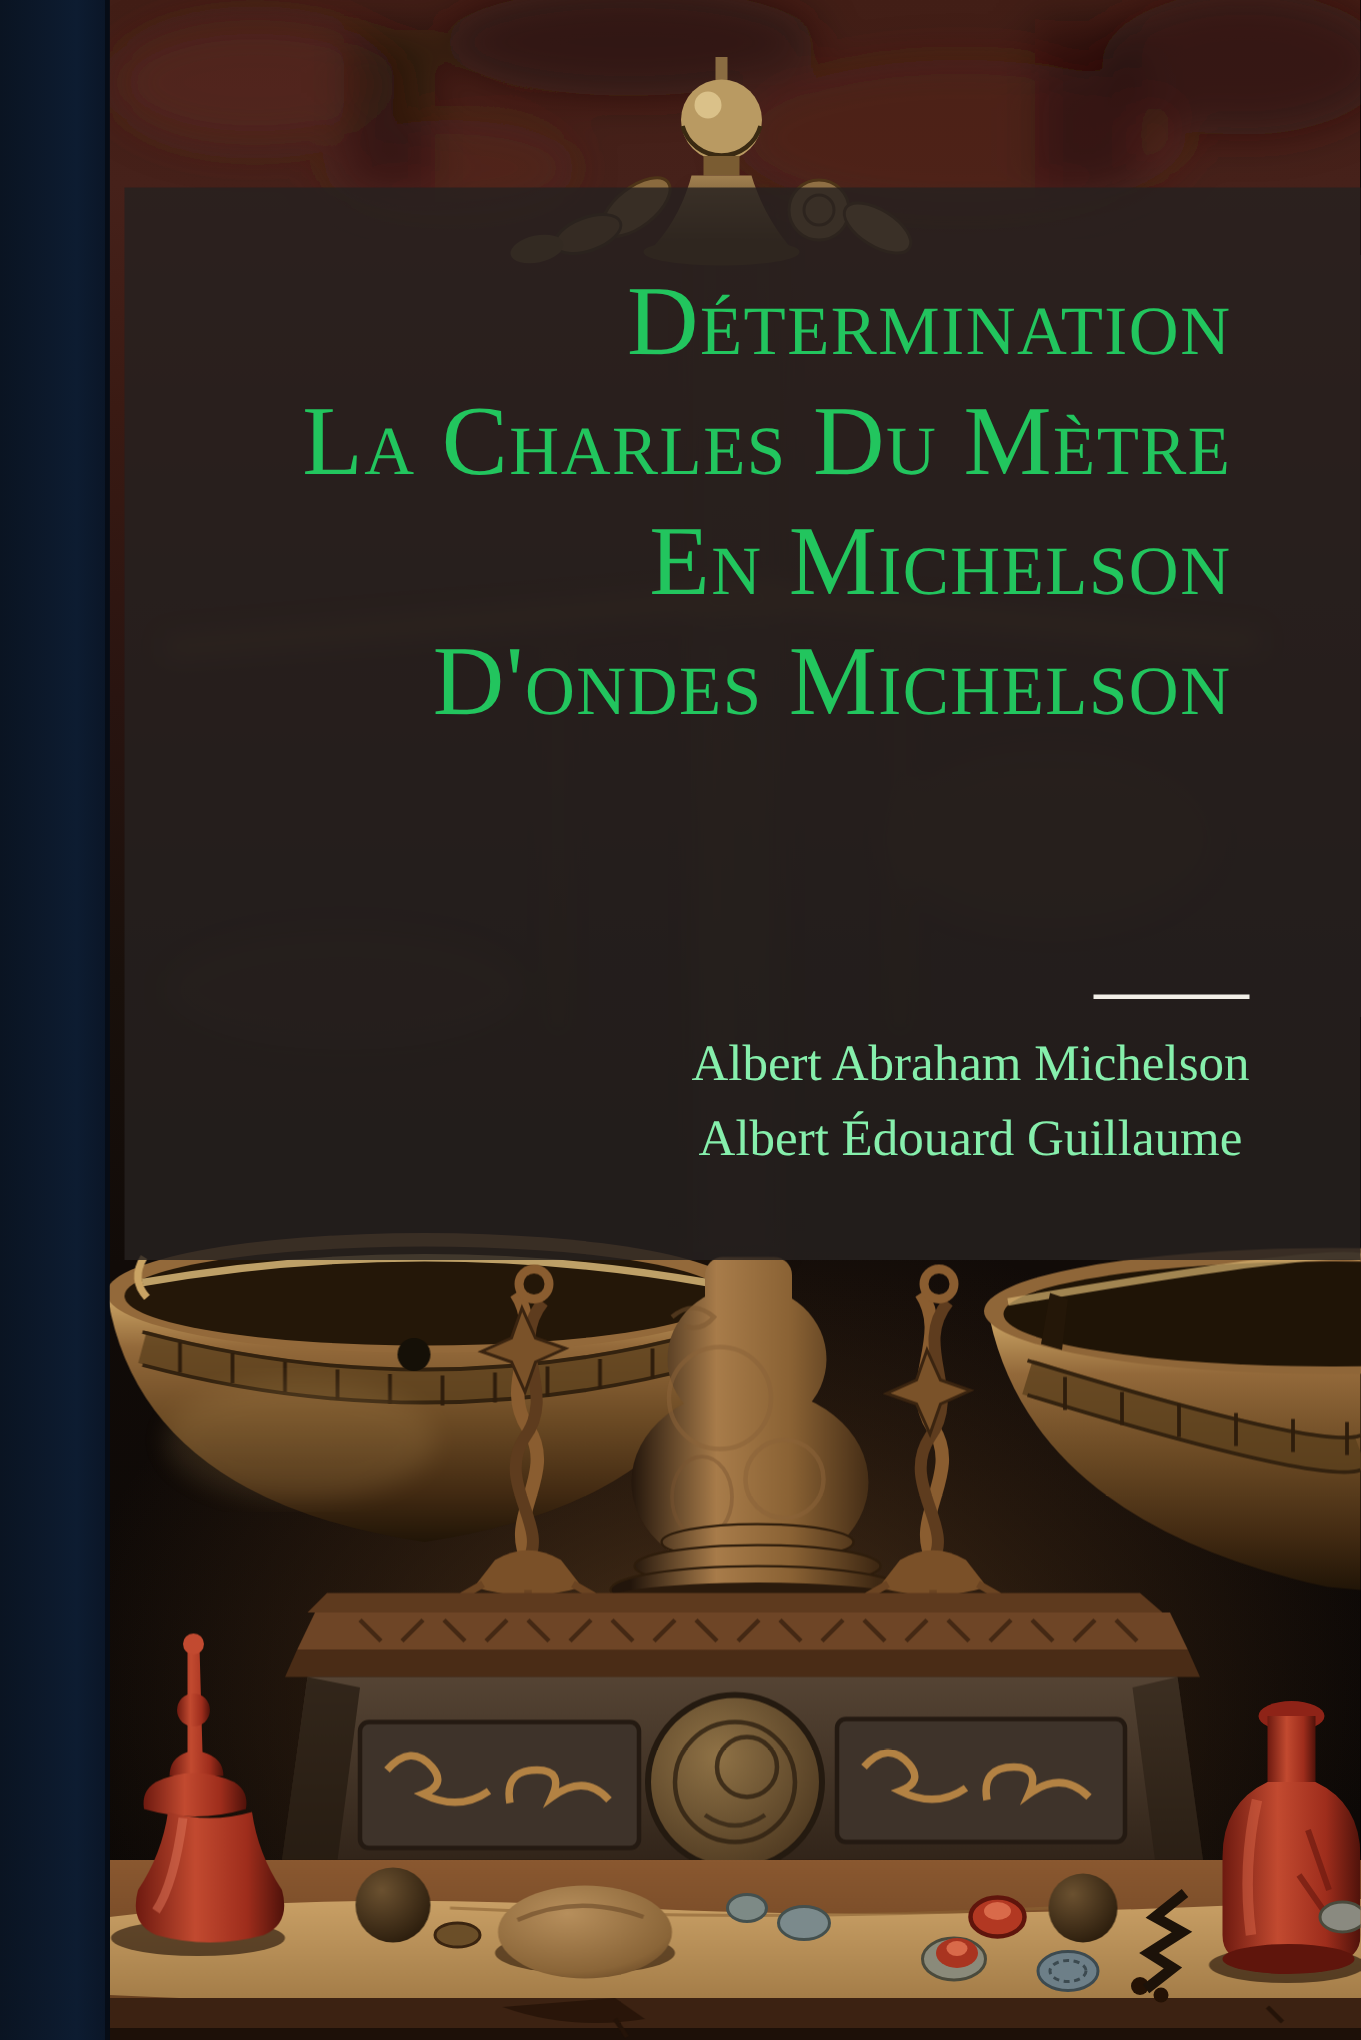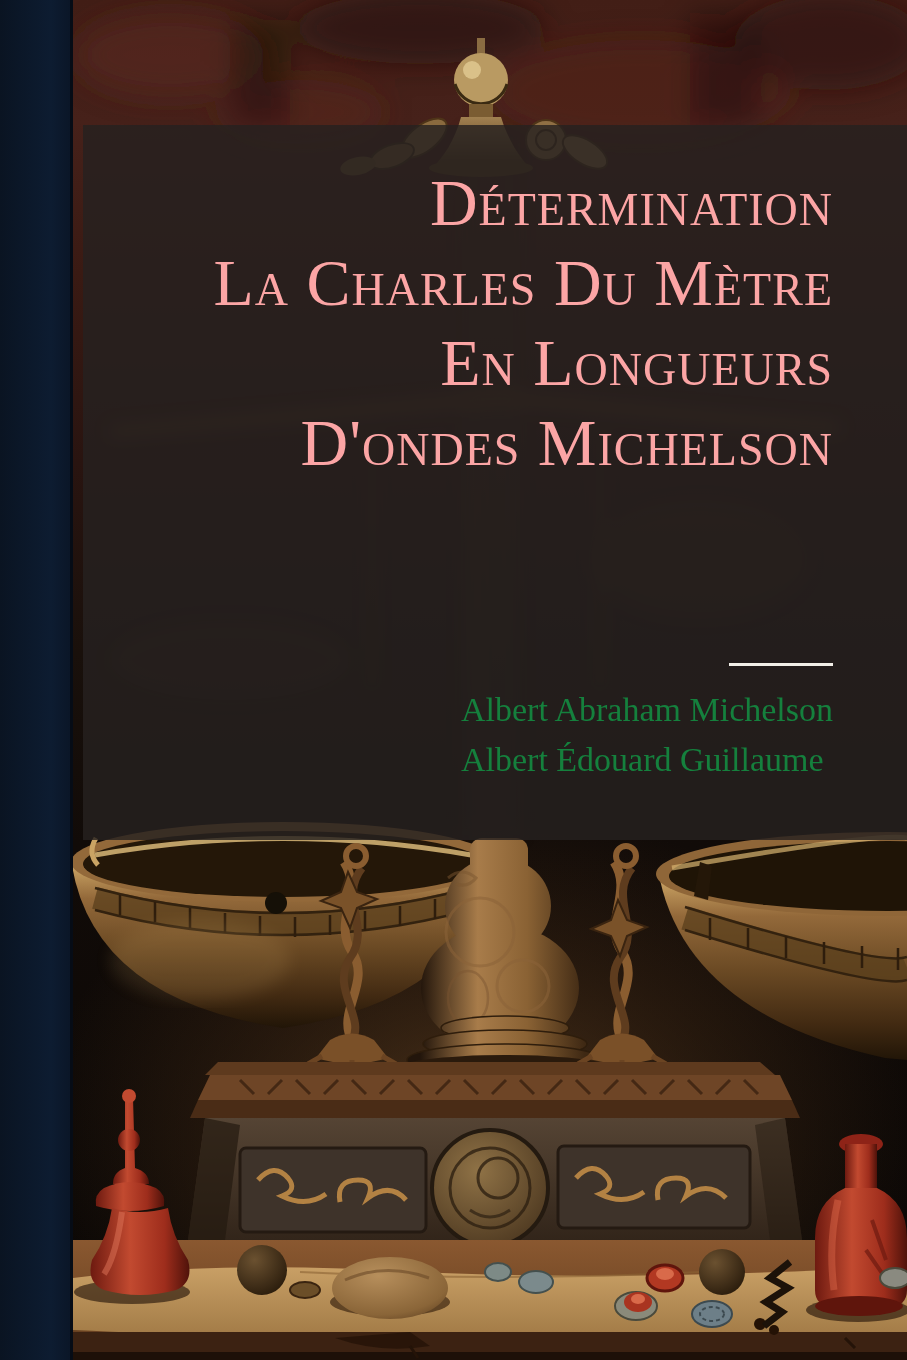--- a/index.html
+++ b/index.html
@@ -2,27 +2,27 @@
 <html><head>
 <meta charset="utf-8">
 <style>
   html,body{margin:0;padding:0;background:#000;}
   #stage{position:relative;width:907px;height:1360px;overflow:hidden;
          font-family:"Liberation Serif","DejaVu Serif",serif;}
   #painting{position:absolute;left:0;top:0;width:907px;height:1360px;display:block;}
   
   .panel{position:absolute;left:83px;top:125px;width:824px;height:715px;
          background:rgba(38,33,32,0.82);}
-  .title{position:absolute;top:38px;right:74px;text-align:right;margin:0;
-         font-weight:400;color:#fca5a5;}
+  .title{position:absolute;top:38px;right:74px;text-align:right;margin:12px;
+         font-weight:400;color:#22c55e;}
   .title span{display:block;white-space:nowrap;font-size:66px;line-height:80px;
          font-variant:small-caps;letter-spacing:1px;}
   .divider{position:absolute;top:538px;right:74px;width:104px;height:3px;
          background:#f2efe8;}
-  .authors{position:absolute;top:560px;right:74px;text-align:left;color:#15803d;}
+  .authors{position:absolute;top:560px;right:74px;text-align:center;color:#86efac;}
   .authors div{white-space:nowrap;font-size:34px;line-height:50px;font-weight:400;}
 </style>
 </head>
 <body>
 
 <div id="stage">
 
   <svg id="painting" viewBox="0 0 907 1360">
     <defs>
       <linearGradient id="bgG" x1="0" y1="0" x2="0" y2="1">
@@ -295,21 +295,21 @@
     </g>
 
     <rect x="0" y="0" width="73" height="1360" fill="url(#spineG)"></rect>
     <rect x="70" y="0" width="3" height="1360" fill="#060c16"></rect>
   </svg>
 
   <div class="panel">
     <h1 class="title">
       <span>Détermination</span>
       <span>La Charles Du Mètre</span>
-      <span>En Longueurs</span>
+      <span>En Michelson</span>
       <span>D'ondes Michelson</span>
     </h1>
     <div class="divider"></div>
     <div class="authors">
       <div>Albert Abraham Michelson</div>
       <div>Albert Édouard Guillaume</div>
     </div>
   </div>
 
 </div>

